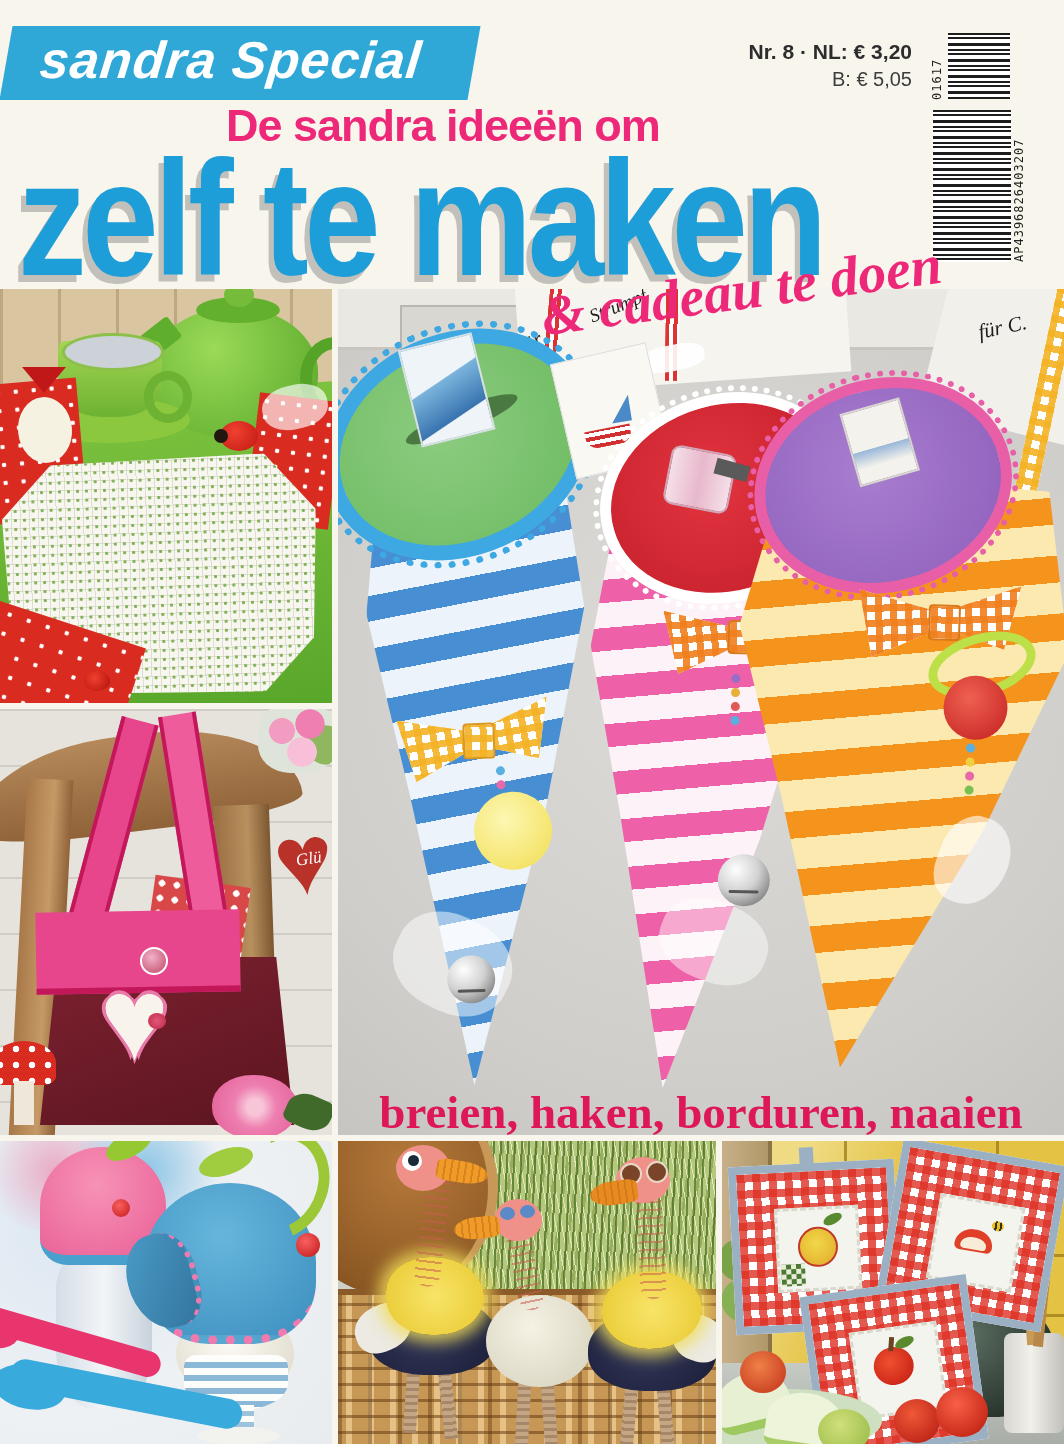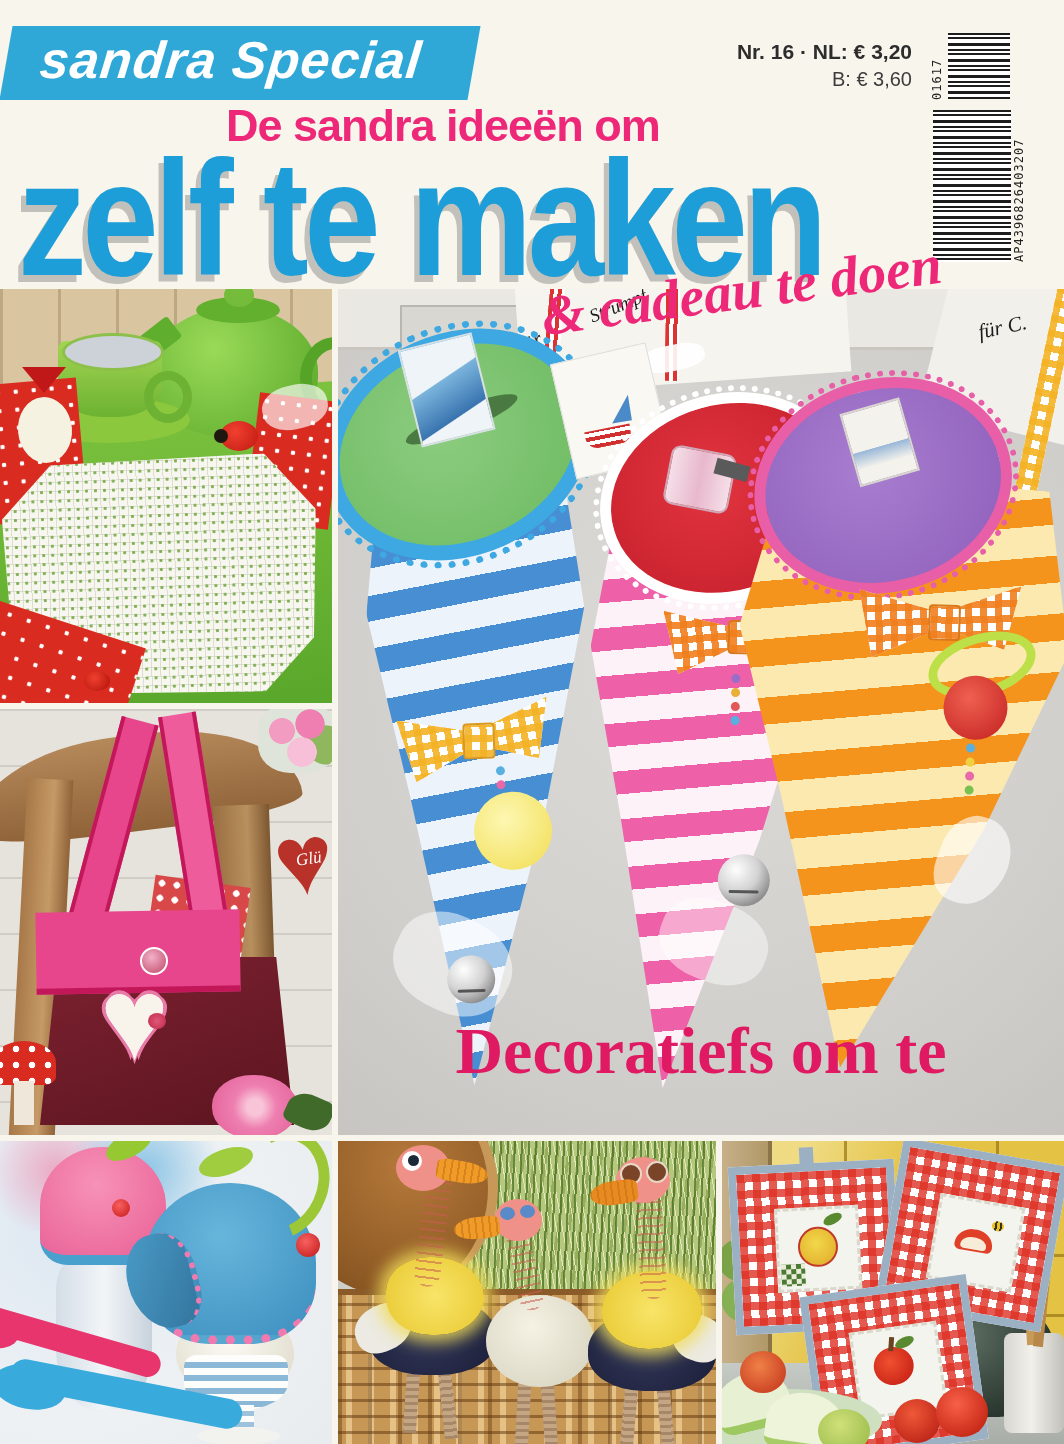--- a/index.html
+++ b/index.html
@@ -52,22 +52,22 @@
   .pom{border-radius:50%;}
   .note{font-family:"Liberation Serif",serif;font-style:italic;color:#1c1c1c;}
   .heartglyph{line-height:1;}
 </style>
 </head>
 <body>
 
 <div class="abs banner">
   <span class="banner-text">sandra Special</span>
 </div>
-<div class="abs price1">Nr. 16 · NL: € 3,20</div>
-<div class="abs price2">B: € 3,60</div>
+<div class="abs price1">Nr. 8 · NL: € 3,20</div>
+<div class="abs price2">B: € 5,05</div>
 
 <div class="abs" style="left:928px;top:30px;width:100px;height:236px;">
   <span class="abs bc-label" style="left:2px;top:4px;height:66px;">01617</span>
   <div class="abs bc-stripes" style="left:20px;top:3px;width:62px;height:66px;"></div>
   <div class="abs bc-stripes" style="left:5px;top:80px;width:78px;height:152px;"></div>
   <span class="abs bc-label" style="left:84px;top:80px;height:152px;">AP4396826403207</span>
 </div>
 
 <div class="abs kicker">De sandra ideeën om</div>
 <div class="abs title">zelf te maken</div>
@@ -138,21 +138,21 @@
     <div class="abs pom" style="left:214px;top:376px;width:64px;height:64px;background:radial-gradient(circle at 40% 35%,#ef6050,#c22020);"></div>
     <div class="abs beads" style="left:238px;top:444px;">
       <div class="bead" style="background:#58b0e0;"></div>
       <div class="bead" style="background:#f0d040;"></div>
       <div class="bead" style="background:#e868a8;"></div>
       <div class="bead" style="background:#78c050;"></div>
     </div>
     <div class="abs" style="left:214px;top:516px;width:70px;height:90px;background:rgba(255,255,255,.6);border-radius:50% 50% 60% 40%;transform:rotate(18deg);"></div>
   </div>
 
-  <div class="abs sub1">Decoratiefs om te</div>
+  <div class="abs sub2">breien, haken, borduren, naaien</div>
 </div>
 
 <div class="photo" style="left:0;top:289px;width:332px;height:414px;background:linear-gradient(180deg,#6ab435,#5aa82c);">
   <div class="abs" style="left:0;top:0;width:332px;height:128px;background:#d9c6a0;background-image:repeating-linear-gradient(90deg,rgba(120,90,50,.28) 0 3px,transparent 3px 58px);"></div>
   <div class="abs" style="left:-20px;top:104px;width:380px;height:330px;background:linear-gradient(180deg,#7cc23e,#58a62a);transform:rotate(-4deg);"></div>
   <div class="abs" style="left:150px;top:18px;width:168px;height:130px;background:radial-gradient(circle at 38% 32%,#9ada58,#57a527);border-radius:50% 50% 46% 46%;"></div>
   <div class="abs" style="left:196px;top:8px;width:84px;height:26px;background:#63b02e;border-radius:50%;"></div>
   <div class="abs" style="left:224px;top:-6px;width:30px;height:24px;background:#74bc3a;border-radius:50%;"></div>
   <div class="abs" style="left:128px;top:40px;width:52px;height:26px;background:#5fae2e;border-radius:40% 10% 10% 60%;transform:rotate(-38deg);"></div>
   <div class="abs" style="left:300px;top:48px;width:46px;height:58px;border:12px solid #55a428;border-radius:50%;"></div>

